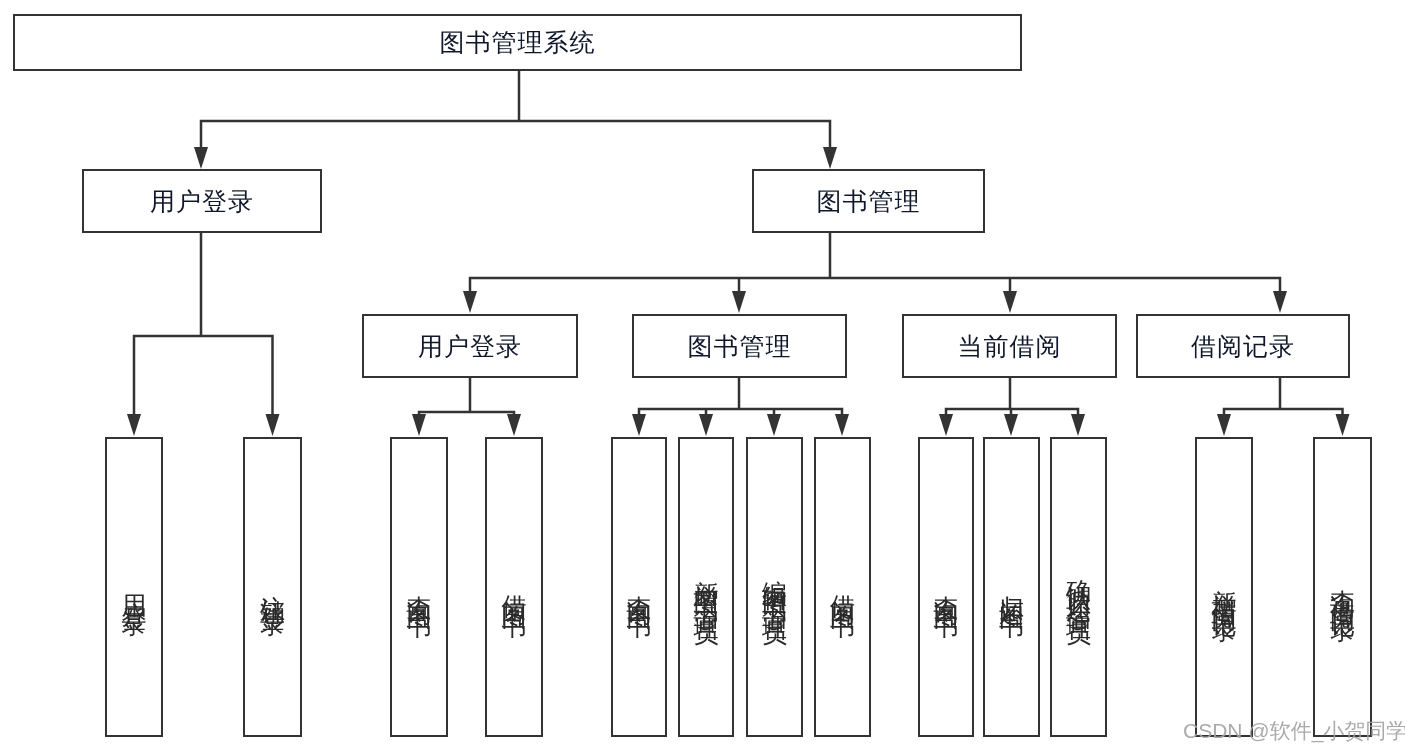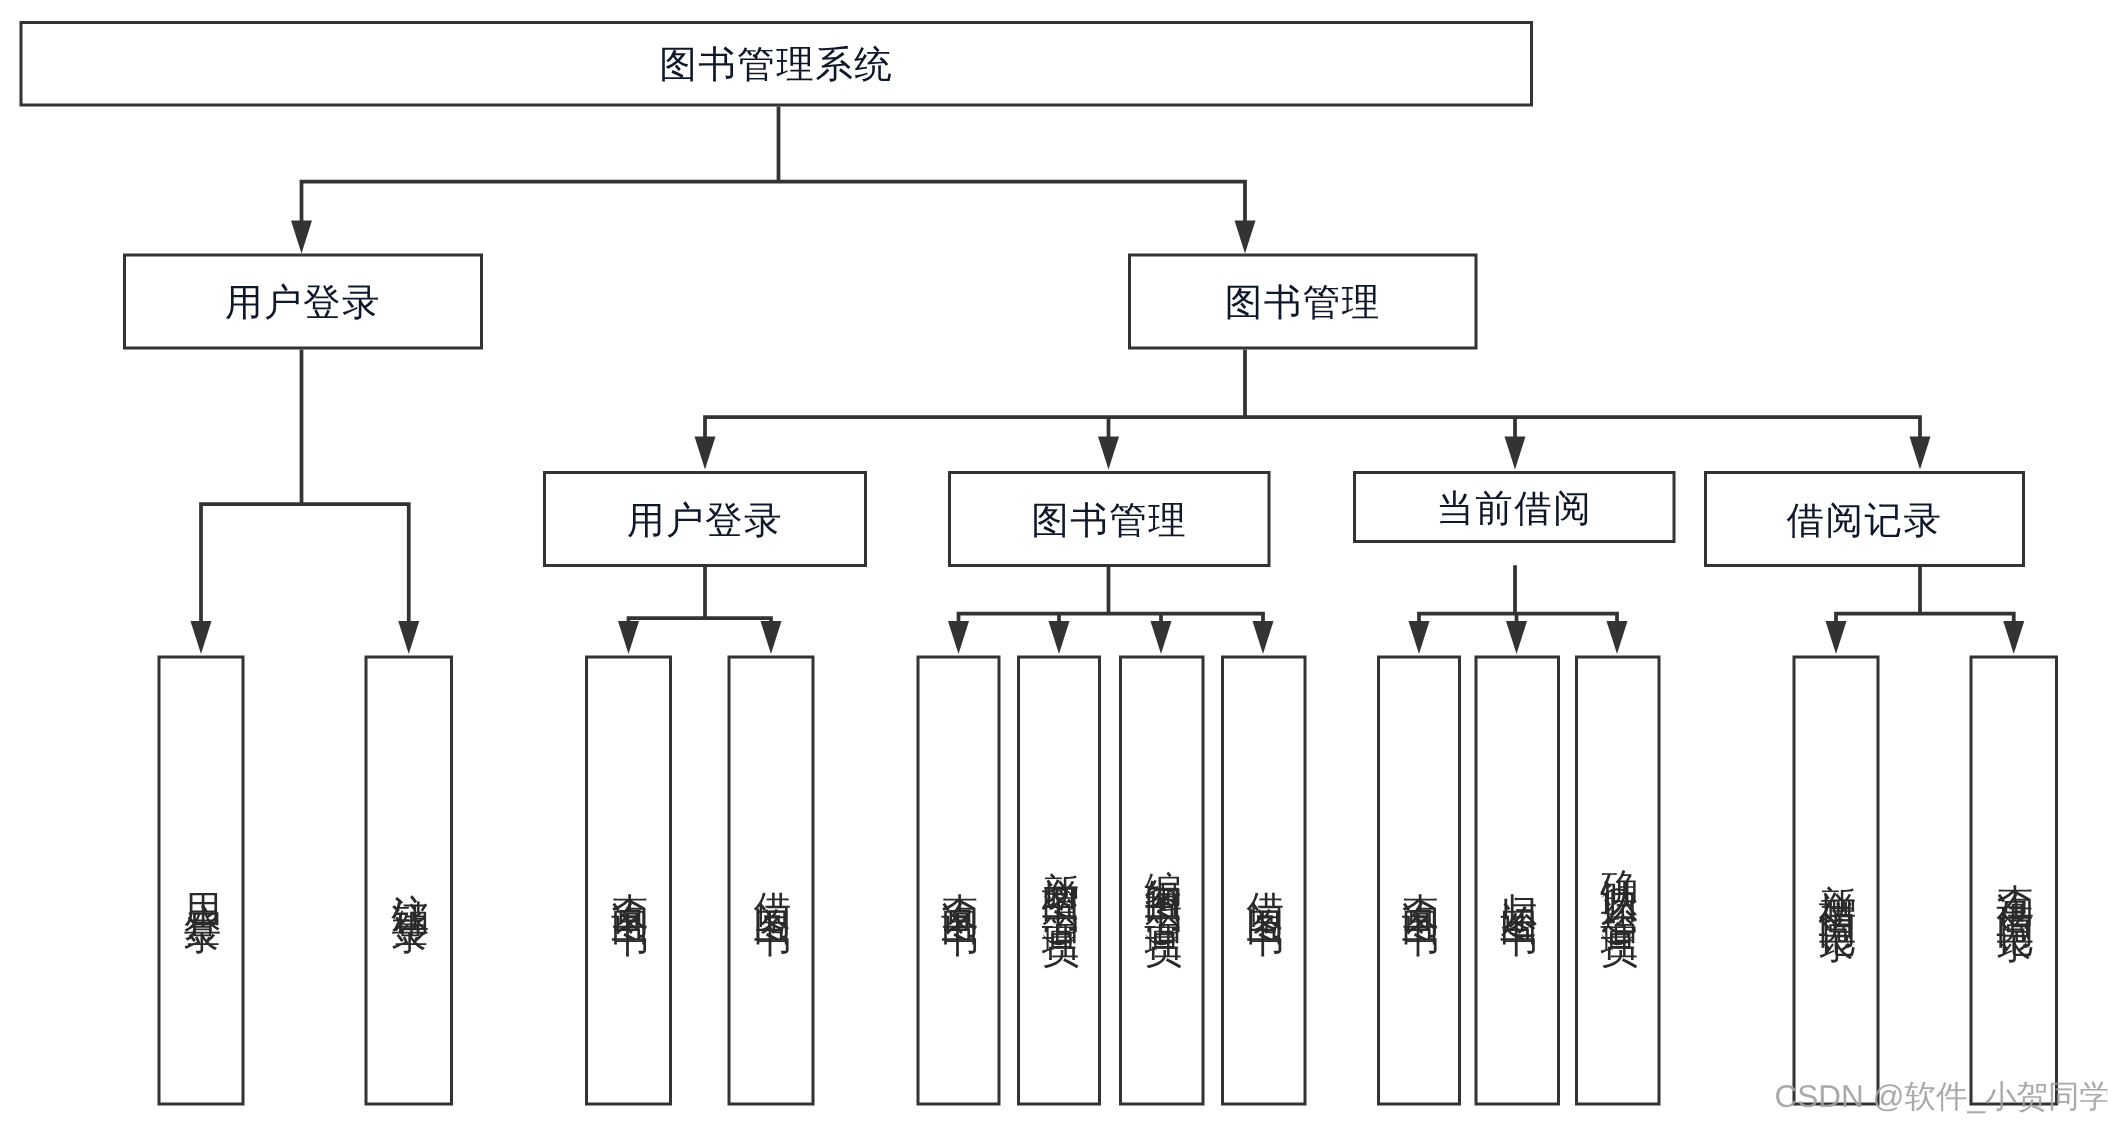--- a/index.html
+++ b/index.html
@@ -113,21 +113,21 @@
   <div class="node" style="left:752px; top:169px; width:233px; height:64px;">
     <span class="hlabel">图书管理</span>
   </div>
 
   <div class="node" style="left:362px; top:314px; width:216px; height:64px;">
     <span class="hlabel">用户登录</span>
   </div>
   <div class="node" style="left:632px; top:314px; width:215px; height:64px;">
     <span class="hlabel">图书管理</span>
   </div>
-  <div class="node" style="left:902px; top:314px; width:215px; height:48px;">
+  <div class="node" style="left:902px; top:314px; width:215px; height:64px;">
     <span class="hlabel">当前借阅</span>
   </div>
   <div class="node" style="left:1136px; top:314px; width:214px; height:64px;text-align:right;">
     <span class="hlabel">借阅记录</span>
   </div>
 
   <div class="node leaf" style="left:105px; top:437px; width:58px; height:300px;">
     <span class="vlabel">用户登录</span>
   </div>
   <div class="node leaf" style="left:243px; top:437px; width:59px; height:300px;">

